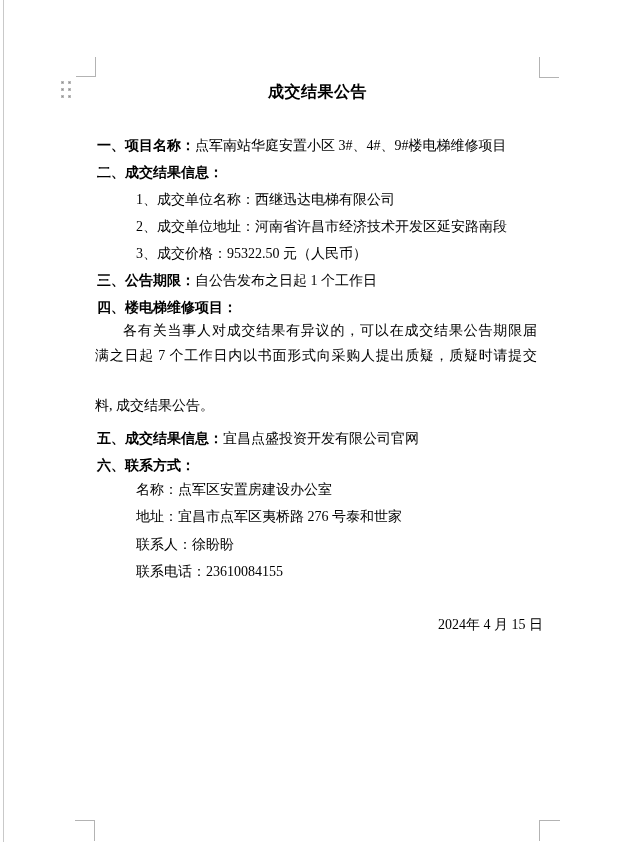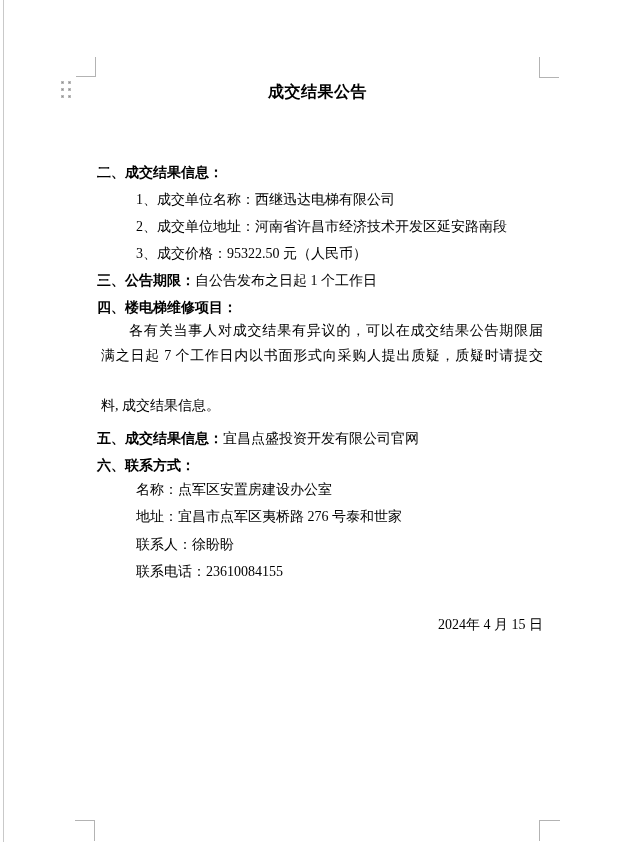--- a/index.html
+++ b/index.html
@@ -67,21 +67,21 @@
     position: absolute;
     left: 97px;
     font-size: 14px;
     line-height: 17px;
     white-space: nowrap;
   }
   .line b { font-weight: bold; }
   .line.indent { left: 136px; }
   .para-line {
     position: absolute;
-    left: 101px;
+    left: 95px;
     width: 442px;
     font-size: 14px;
     line-height: 17px;
     text-align: justify;
     text-align-last: justify;
   }
   .para-line.first { text-indent: 28px; }
   .para-line.last { text-align-last: left; }
   .date-line {
     position: absolute;
@@ -109,34 +109,35 @@
     <span></span>
     <span></span>
     <span></span>
     <span></span>
     <span></span>
     <span></span>
   </div>
 
   <h1 class="doc-title">成交结果公告</h1>
 
+  <div class="line" style="top:137px"><b>一、项目名称：</b><span>点军南站华庭安置小区 3#、4#、9#楼电梯维修项目</span></div>
 
   <div class="line" style="top:164px"><b>二、成交结果信息：</b></div>
 
   <div class="line indent" style="top:191px">1、成交单位名称：西继迅达电梯有限公司</div>
   <div class="line indent" style="top:218px">2、成交单位地址：河南省许昌市经济技术开发区延安路南段</div>
   <div class="line indent" style="top:245px">3、成交价格：95322.50 元（人民币）</div>
 
   <div class="line" style="top:272px"><b>三、公告期限：</b><span>自公告发布之日起 1 个工作日</span></div>
 
   <div class="line" style="top:299px"><b>四、楼电梯维修项目：</b></div>
 
   <div class="para-line first" style="top:322px">各有关当事人对成交结果有异议的，可以在成交结果公告期限届</div>
   <div class="para-line" style="top:347px">满之日起 7 个工作日内以书面形式向采购人提出质疑，质疑时请提交</div>
-  <div class="para-line last" style="top:397px">料, 成交结果信息。</div>
+  <div class="para-line last" style="top:397px">料, 成交结果公告。</div>
 
   <div class="line" style="top:430px"><b>五、成交结果信息：</b><span>宜昌点盛投资开发有限公司官网</span></div>
 
   <div class="line" style="top:457px"><b>六、联系方式：</b></div>
 
   <div class="line indent" style="top:481px">名称：点军区安置房建设办公室</div>
   <div class="line indent" style="top:508px">地址：宜昌市点军区夷桥路 276 号泰和世家</div>
   <div class="line indent" style="top:536px">联系人：徐盼盼</div>
   <div class="line indent" style="top:563px">联系电话：23610084155</div>
 

